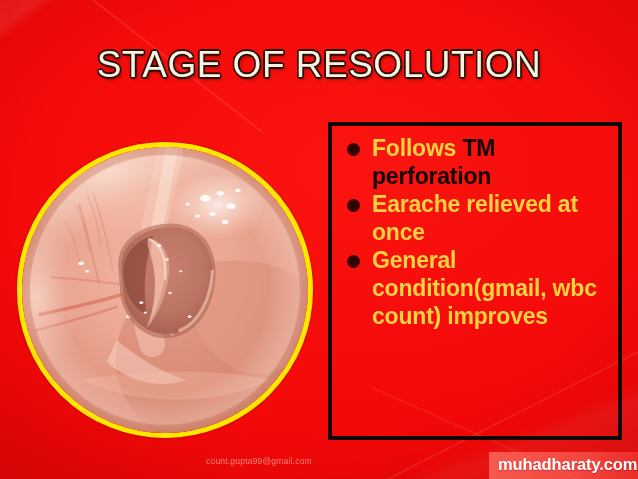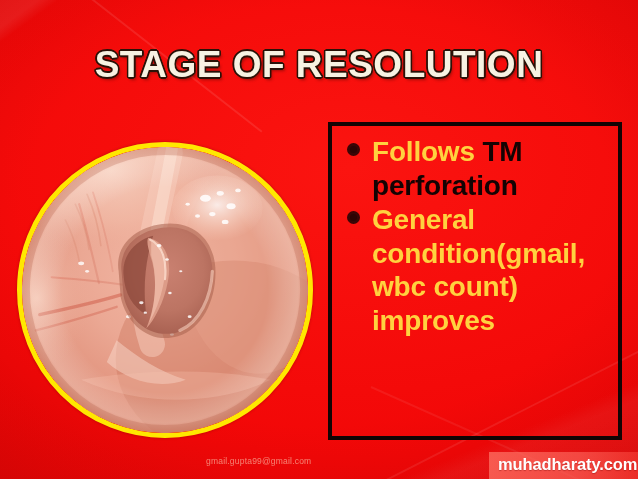--- a/index.html
+++ b/index.html
@@ -65,21 +65,21 @@
     pointer-events: none;
   }
 
   
   .title {
     position: absolute;
     left: 0; right: 0;
     top: 44px;
     text-align: center;
     font-size: 37px;
-    font-weight: bold;
+    font-weight: normal;
     letter-spacing: 0.5px;
     color: #f7f2e2;
     font-family: "Liberation Sans", sans-serif;
     text-shadow:
       -1.4px -1.4px 0 #2b1208,
        1.4px -1.4px 0 #2b1208,
       -1.4px  1.4px 0 #2b1208,
        1.4px  1.4px 0 #2b1208,
        0px   -1.6px 0 #2b1208,
        0px    1.6px 0 #2b1208,
@@ -124,21 +124,21 @@
   }
   .bullets {
     list-style: none;
     margin: 0;
     padding: 9px 6px 0 14px;
   }
   .bullets li {
     position: relative;
     padding-left: 26px;
     margin: 0 0 1px 0;
-    font-size: 28px;
+    font-size: 23px;
     line-height: 1.20;
     font-weight: bold;
     color: #ffd23f;
     font-family: "Liberation Sans", sans-serif;
     letter-spacing: -0.2px;
   }
   .bullets li .marker {
     position: absolute;
     left: 1px;
     top: 8px;
@@ -335,22 +335,26 @@
   </div>
 
   <div class="textbox">
     <ul class="bullets">
       <li>
         <span class="marker"></span>
         <span class="tx-yellow">Follows </span><span class="tx-dark">TM perforation</span>
       </li>
       <li>
         <span class="marker"></span>
+        <span class="tx-yellow">Earache relieved at once</span>
+      </li>
+      <li>
+        <span class="marker"></span>
         <span class="tx-yellow">General condition(gmail, wbc count) improves</span>
       </li>
     </ul>
   </div>
 
-  <div class="email-mark">gmail.gupta99@gmail.com</div>
+  <div class="email-mark">count.gupta99@gmail.com</div>
   <div class="brand-banner"></div>
   <div class="brand-text">muhadharaty.com</div>
 
 </div>
 
 </body></html>

